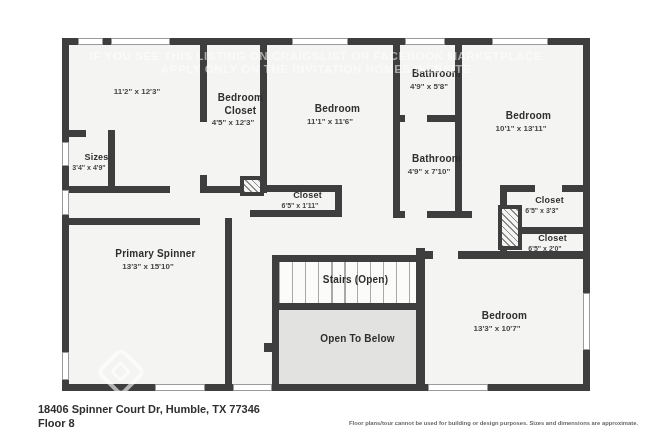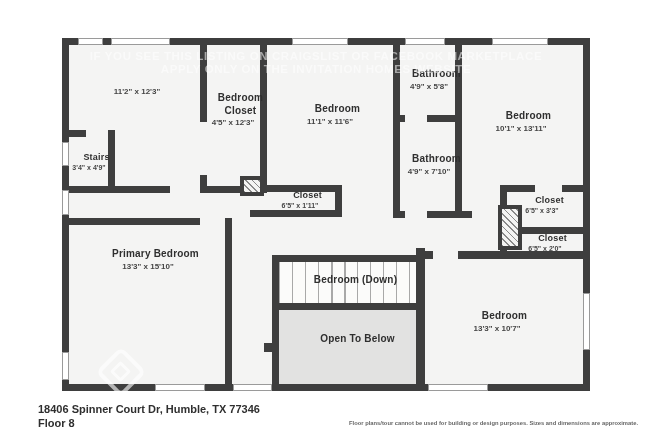--- a/index.html
+++ b/index.html
@@ -99,21 +99,21 @@
   <div class="win" style="left:583px;top:293px;width:7px;height:57px;"></div>
 
   <div class="label wrap" style="left:137px;top:86px;">
     <div class="dm">11'2" x 12'3"</div>
   </div>
   <div class="label wrap" style="left:233px;top:92px;">
     <div class="nm">Bedroom Closet</div>
     <div class="dm">4'5" x 12'3"</div>
   </div>
   <div class="label small" style="left:89px;top:152px;">
-    <div class="nm">Stairs</div>
+    <div class="nm">Sizes</div>
     <div class="dm">3'4" x 4'9"</div>
   </div>
   <div class="label" style="left:330px;top:103px;">
     <div class="nm">Bedroom</div>
     <div class="dm">11'1" x 11'6"</div>
   </div>
   <div class="label" style="left:429px;top:68px;">
     <div class="nm">Bathroom</div>
     <div class="dm">4'9" x 5'8"</div>
   </div>
@@ -131,25 +131,25 @@
   </div>
   <div class="label small" style="left:542px;top:195px;">
     <div class="nm">Closet</div>
     <div class="dm">6'5" x 3'3"</div>
   </div>
   <div class="label small" style="left:545px;top:233px;">
     <div class="nm">Closet</div>
     <div class="dm">6'5" x 2'0"</div>
   </div>
   <div class="label" style="left:148px;top:248px;">
-    <div class="nm">Primary Bedroom</div>
+    <div class="nm">Primary Spinner</div>
     <div class="dm">13'3" x 15'10"</div>
   </div>
   <div class="label" style="left:348px;top:274px;">
-    <div class="nm">Bedroom (Down)</div>
+    <div class="nm">Stairs (Open)</div>
   </div>
   <div class="label" style="left:350px;top:333px;">
     <div class="nm">Open To Below</div>
   </div>
   <div class="label" style="left:497px;top:310px;">
     <div class="nm">Bedroom</div>
     <div class="dm">13'3" x 10'7"</div>
   </div>
 
   <div class="wm-top" style="top:50px;">IF YOU SEE THIS LISTING ON CRAIGSLIST OR FACEBOOK MARKETPLACE</div>

